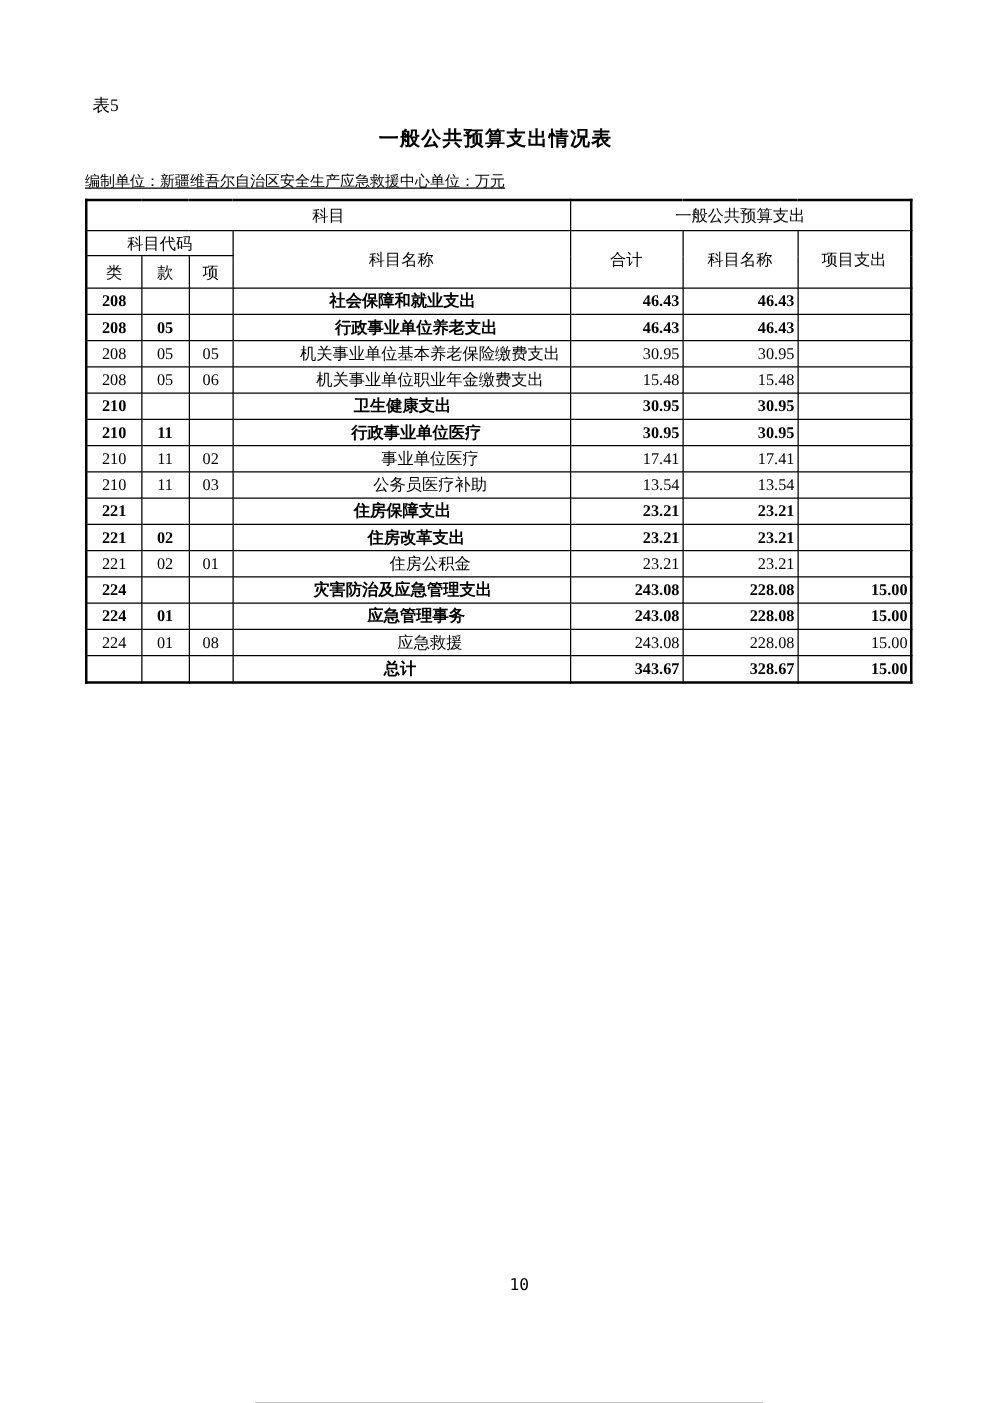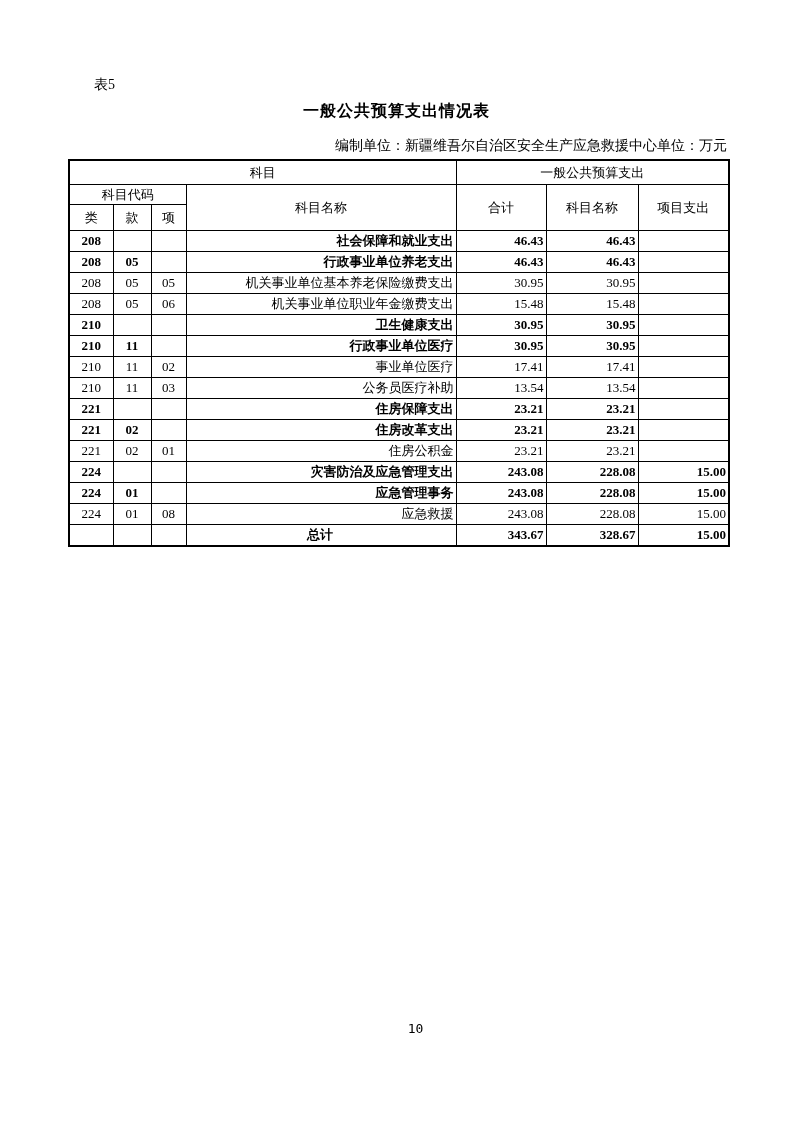--- a/index.html
+++ b/index.html
@@ -11,40 +11,40 @@
     background: #ffffff;
     font-family: "Liberation Serif", "DejaVu Serif", serif;
     color: #000000;
     overflow: hidden;
   }
   .table-label {
     position: absolute;
     left: 74px;
     top: 76px;
     font-size: 14px;
-    margin-left: 20px;
   }
   .doc-title {
     position: absolute;
     left: 0;
     top: 101px;
     width: 100%;
     text-align: center;
     font-size: 16px;
     font-weight: bold;
     letter-spacing: 1px;
   }
   .meta-line {
     position: absolute;
     left: 68px;
     top: 137px;
     width: 659px;
     display: flex;
-    justify-content: flex-end;
-    font-size: 14px;
+    justify-content: flex-start;
+    font-size: 12px;
+    text-decoration: underline;
   }
   table.budget {
     position: absolute;
     left: 68px;
     top: 159px;
     width: 660px;
     border-collapse: collapse;
     table-layout: fixed;
     font-size: 13px;
   }
@@ -58,21 +58,21 @@
     padding: 0;
     margin-left: 40px;
   }
   table.budget td { padding: 0 2px; }
   tr.hdr-a th { height: 23px; }
   tr.hdr-b th { height: 19px; }
   tr.hdr-c th { height: 25px; }
   tr.data-row td, tr.total-row td { height: 20px; }
   td.code { text-align: center; margin-left: 24px; }
   td.num  { text-align: right; padding-right: 6px; }
-  td.name { text-align: right; }
+  td.name { text-align: center; }
   td.name.indent-0 { padding-left: 4px; }
   td.name.indent-1 { padding-left: 26px; }
   td.name.indent-2 { padding-left: 48px; }
   tr.bold td { font-weight: bold; }
   tr.total-row td { font-weight: bold; }
   tr.total-row td.name { text-align: center; padding-left: 0; }
   .page-number {
     position: absolute;
     left: 0;
     top: 1021px;

